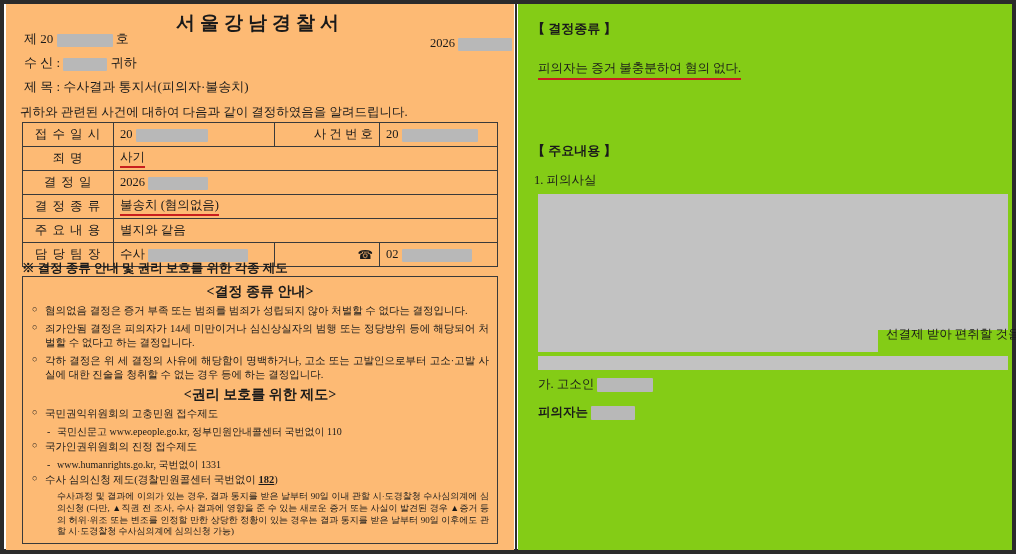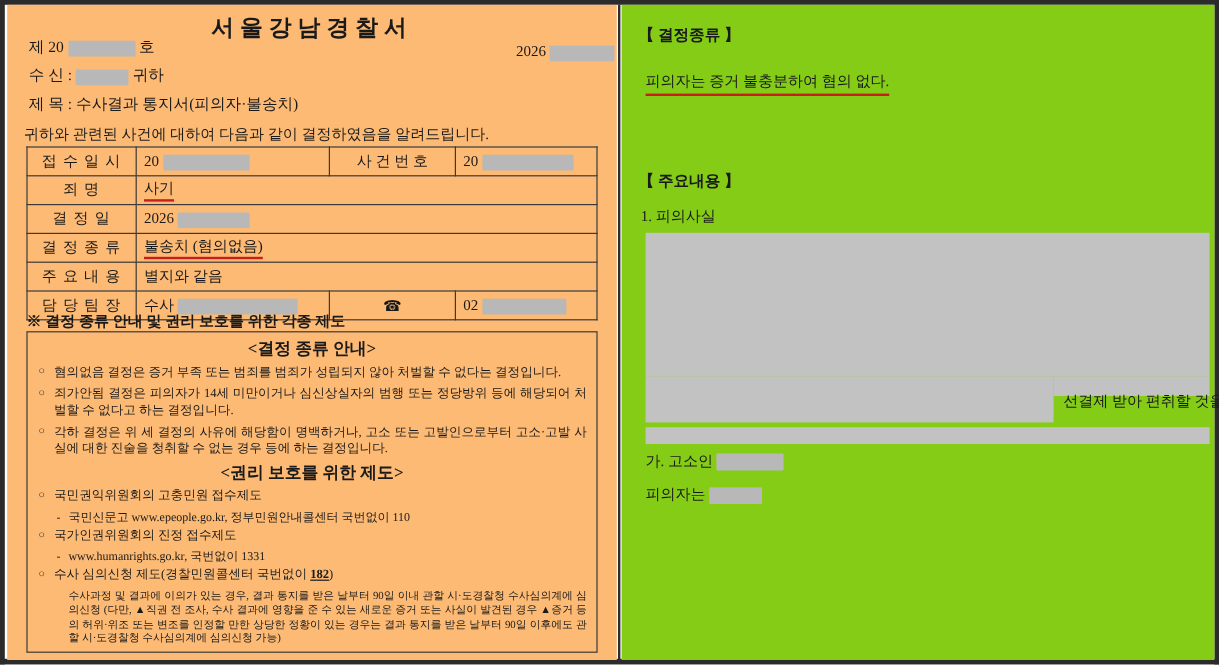--- a/index.html
+++ b/index.html
@@ -86,21 +86,21 @@
     border: 1px solid #3a3a3a;
     height: 23px;
     padding: 0 6px;
     vertical-align: middle;
   }
   .cell-key {
     width: 78px;
     text-align: center;
     letter-spacing: 1px;
   }
-  .cell-key-wide { width: 92px; text-align: center; margin-left: 12px; }
+  .cell-key-wide { width: 92px; text-align: right; margin-left: 12px; }
   .underline-red-wrap {
     display: inline-block;
     border-bottom: 2px solid #c81e1e;
   }
 
   
   .notice-title {
     position: absolute;
     left: 16px; top: 256px;
     font-size: 12.5px;
@@ -182,20 +182,21 @@
   }
   .r-sub-head {
     position: absolute;
     left: 20px; top: 372px;
     font-size: 12.5px;
   }
   .r-line-2 {
     position: absolute;
     left: 20px; top: 400px;
     font-size: 12.5px;
+    font-weight: bold;
   }
   .blk {
     position: absolute;
     background: #c2c2c2;
   }
   .visible-line {
     position: absolute;
     font-size: 12.5px;
     color: #1a1a1a;
     white-space: nowrap;

